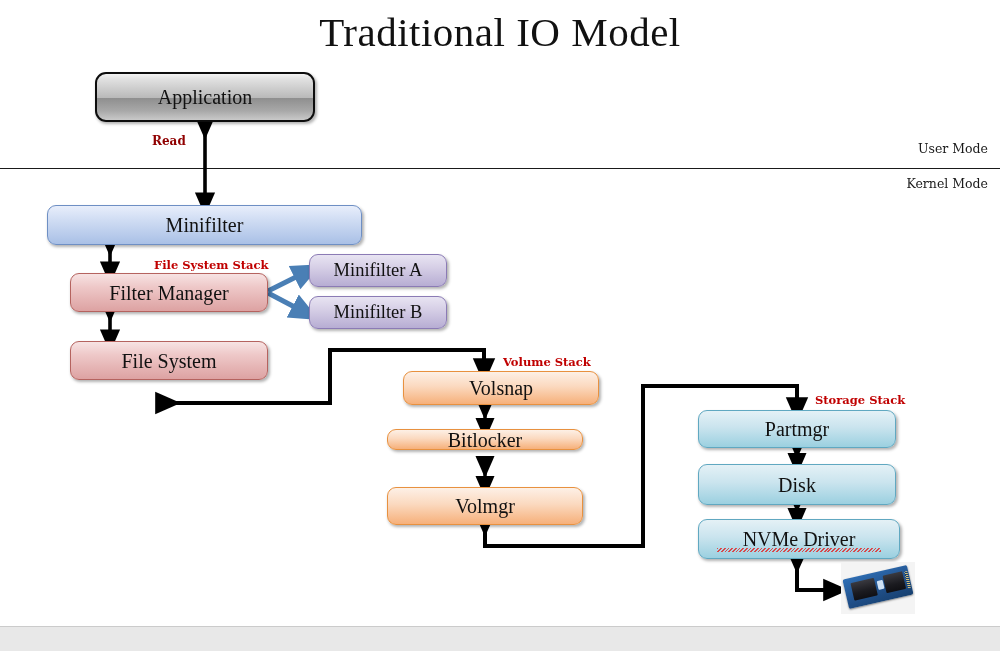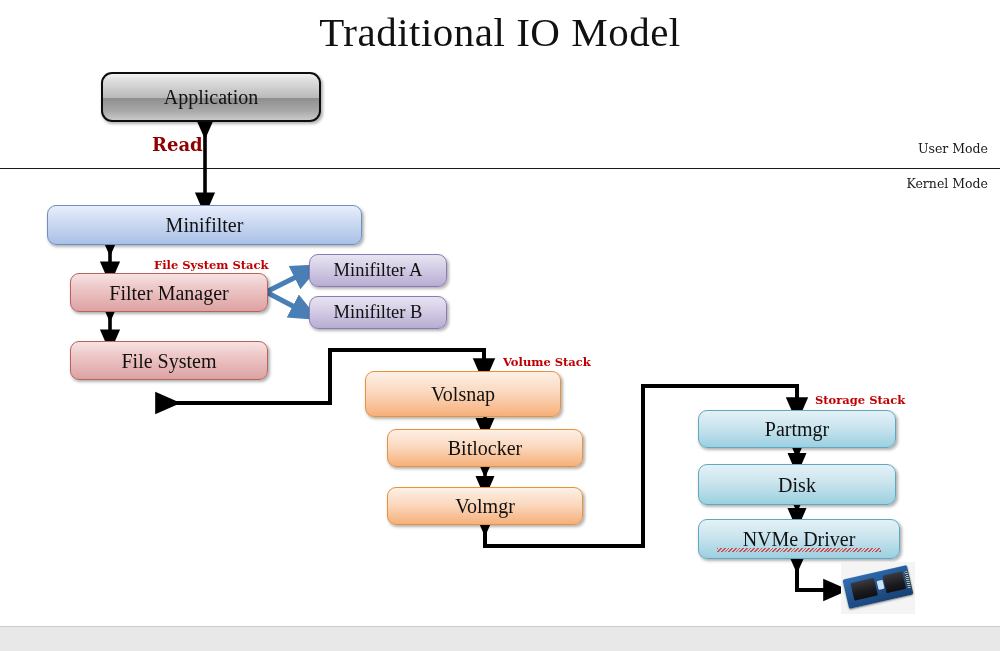--- a/index.html
+++ b/index.html
@@ -120,21 +120,21 @@
     font-size: 11.5px;
     color: #c00000;
     white-space: nowrap;
   }
 
   
   .read-label {
     position: absolute;
     font-family: "DejaVu Serif", "Liberation Serif", serif;
     font-weight: bold;
-    font-size: 18px;
+    font-size: 12px;
     color: #900000;
     white-space: nowrap;
   }
 
   
   #wires {
     position: absolute;
     left: 0; top: 0;
     width: 1000px; height: 651px;
     pointer-events: none;
@@ -228,21 +228,21 @@
 
     <path d="M485,524 L485,546 L643,546 L643,386 L797,386 L797,410" fill="none" stroke="#000000" stroke-width="4" marker-start="url(#ah)" marker-end="url(#ah)"></path>
 
     <line x1="797" y1="448" x2="797" y2="464" stroke="#000000" stroke-width="3.4" marker-start="url(#ah)" marker-end="url(#ah)"></line>
 
     <line x1="797" y1="502" x2="797" y2="519" stroke="#000000" stroke-width="3.4" marker-start="url(#ah)" marker-end="url(#ah)"></line>
 
     <path d="M797,561 L797,590 L836,590" fill="none" stroke="#000000" stroke-width="4" marker-start="url(#ah)" marker-end="url(#ah)"></path>
   </svg>
 
-  <div class="node app" style="left:101px; top:72px; width:220px; height:50px;">
+  <div class="node app" style="left:95px; top:72px; width:220px; height:50px;">
     <span>Application</span>
   </div>
 
   <div class="read-label" style="left:152px; top:134px;">Read</div>
 
   <div class="node blue-mgr" style="left:47px; top:205px; width:315px; height:40px;">
     <span>Minifilter</span>
   </div>
 
   <div class="stack-caption" style="left:154px; top:258px;">File System Stack</div>
@@ -258,25 +258,25 @@
   <div class="node purple" style="left:309px; top:296px; width:138px; height:33px;">
     <span>Minifilter B</span>
   </div>
 
   <div class="node red" style="left:70px; top:341px; width:198px; height:39px;">
     <span>File System</span>
   </div>
 
   <div class="stack-caption" style="left:503px; top:355px;">Volume Stack</div>
 
-  <div class="node orange" style="left:365px; top:371px; width:196px; height:46px;">
+  <div class="node orange" style="left:403px; top:371px; width:196px; height:34px;">
     <span>Volsnap</span>
   </div>
 
-  <div class="node orange" style="left:387px; top:429px; width:196px; height:38px;">
+  <div class="node orange" style="left:387px; top:429px; width:196px; height:21px;">
     <span>Bitlocker</span>
   </div>
 
   <div class="node orange" style="left:387px; top:487px; width:196px; height:38px;">
     <span>Volmgr</span>
   </div>
 
   <div class="stack-caption" style="left:815px; top:393px;">Storage Stack</div>
 
   <div class="node lightblue" style="left:698px; top:410px; width:198px; height:38px;">

